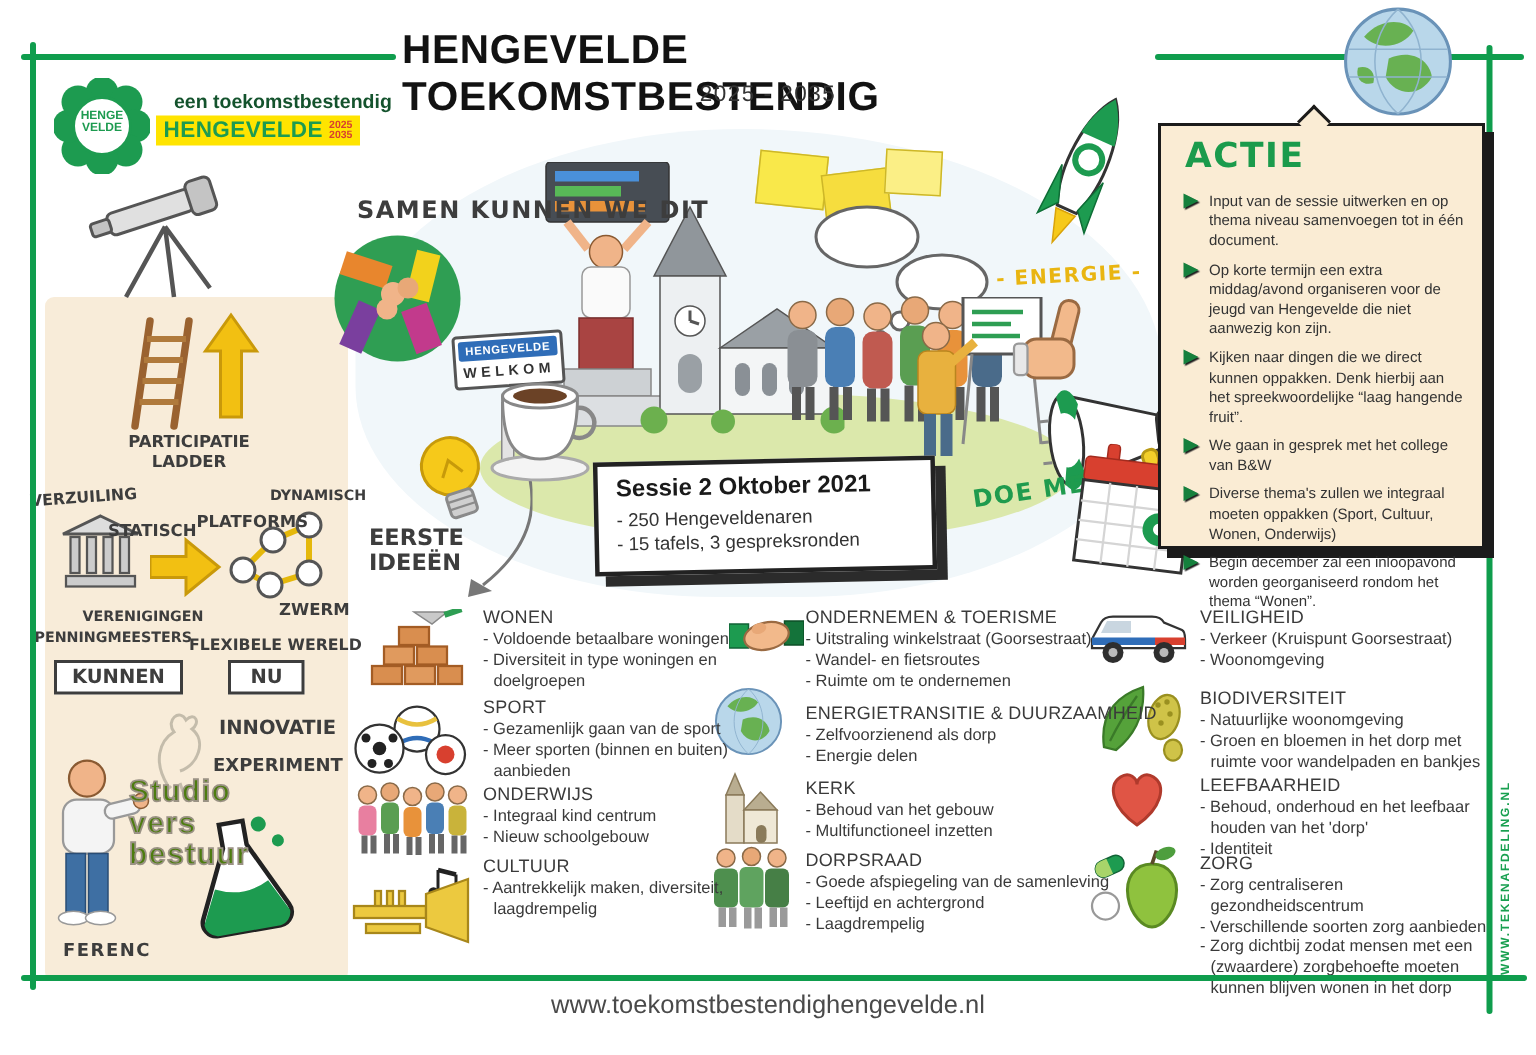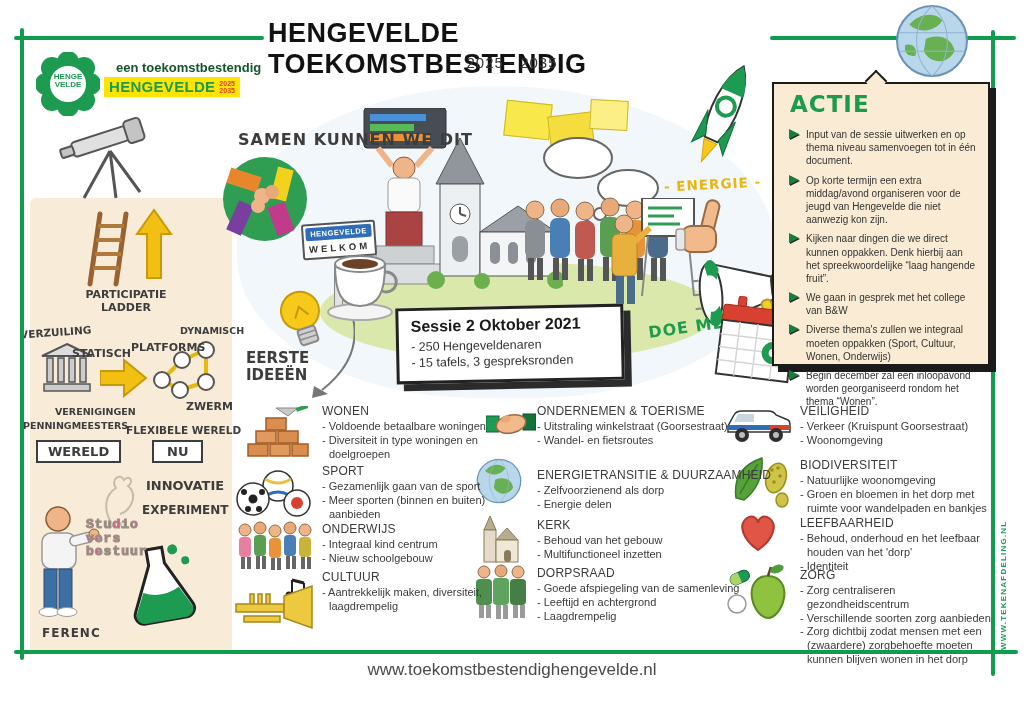--- a/index.html
+++ b/index.html
@@ -9,21 +9,21 @@
   .abs{position:absolute}
   .gline{position:absolute;background:#0f9d4d;border-radius:2px;z-index:4}
   .hw{font-family:"DejaVu Sans",sans-serif;font-weight:700;color:#3d3d3d}
   .title{font-weight:700;font-size:27px;letter-spacing:.5px;color:#121212;text-align:left}
   .subtitle{font-size:15px;letter-spacing:1px;color:#333;text-align:center}
   .panel{position:absolute;left:30px;top:198px;width:202px;height:456px;background:#f8ecd9;border-radius:6px;z-index:1}
   .sky{position:absolute;left:237px;top:86px;width:538px;height:312px;background:#f1f7fa;border-radius:48% 52% 45% 45%;z-index:0}
   .ground{position:absolute;left:320px;top:262px;width:396px;height:100px;background:#dbe8ab;border-radius:50%;z-index:1}
   .lbl{position:absolute;z-index:3;white-space:nowrap}
   .boxlbl{position:absolute;background:#fff;border:2px solid #3d3d3d;padding:2px 10px;font-size:13px;z-index:3}
-  .outline{font-family:Liberation Mono, monospace;font-weight:700;font-size:13px;line-height:1.05;letter-spacing:1px;color:#ec4899;-webkit-text-stroke:1.2px #9a9284}
+  .outline{font-family:Liberation Sans, sans-serif;font-weight:700;font-size:20px;line-height:1.05;letter-spacing:1px;color:#4d7c0f;-webkit-text-stroke:1.2px #9a9284}
   .sign{position:absolute;left:302px;top:222px;width:74px;background:#fff;border:2px solid #555;border-radius:3px;padding:2px;transform:rotate(-4deg);z-index:3;text-align:center}
   .sign-top{background:#2f6db8;color:#fff;font-size:7.5px;font-weight:700;letter-spacing:.5px;padding:2px 0;border-radius:2px}
   .sign-welkom{font-size:9.5px;font-weight:700;letter-spacing:3px;color:#333;padding:3px 0 1px}
   .sign-post{position:absolute;left:334px;top:268px;width:9px;height:42px;background:#e3e3e3;border:1.5px solid #888;z-index:2}
   .note{position:absolute;z-index:2;border:1px solid #cdb728}
   .session{position:absolute;left:396px;top:306px;width:228px;background:#fff;border:3px solid #222;box-shadow:7px 7px 0 #2b2b2b;padding:7px 12px 9px;transform:rotate(-1.2deg);z-index:5}
   .session h2{font-size:16px;font-weight:700;color:#1a1a1a;margin-bottom:3px}
   .session p{font-size:12.5px;line-height:1.3;color:#333}
   .actie{position:absolute;left:772px;top:82px;width:218px;height:284px;background:#faecd4;border:2.5px solid #1b1b1b;box-shadow:6px 6px 0 #1b1b1b;z-index:5}
   .actie-title{position:absolute;left:16px;top:7px;font-family:"DejaVu Sans",sans-serif;font-weight:700;font-size:23px;letter-spacing:1px;color:#1b9b4c}
@@ -168,21 +168,21 @@
 
   <div class="lbl hw" style="left:84px;top:288px;width:84px;font-size:11px;text-align:center;white-space:normal">PARTICIPATIE LADDER</div>
   <div class="lbl hw" style="left:20px;top:326px;font-size:10.5px;transform:rotate(-4deg)">VERZUILING</div>
   <div class="lbl hw" style="left:72px;top:347px;font-size:11px">STATISCH</div>
   <div class="lbl hw" style="left:131px;top:341px;font-size:11px">PLATFORMS</div>
   <div class="lbl hw" style="left:180px;top:325px;font-size:9.5px">DYNAMISCH</div>
   <div class="lbl hw" style="left:186px;top:400px;font-size:11px">ZWERM</div>
   <div class="lbl hw" style="left:55px;top:406px;font-size:9.5px">VERENIGINGEN</div>
   <div class="lbl hw" style="left:23px;top:420px;font-size:9.5px">PENNINGMEESTERS</div>
   <div class="lbl hw" style="left:126px;top:424px;font-size:10.5px">FLEXIBELE WERELD</div>
-  <div class="boxlbl hw" style="left:36px;top:440px">WERELD</div>
+  <div class="boxlbl hw" style="left:36px;top:440px">KUNNEN</div>
   <div class="boxlbl hw" style="left:152px;top:440px;padding:2px 13px">NU</div>
   <div class="lbl hw" style="left:146px;top:478px;font-size:13px">INNOVATIE</div>
   <div class="lbl hw" style="left:142px;top:503px;font-size:12px">EXPERIMENT</div>
   <div class="lbl outline" style="left:86px;top:518px;width:72px;white-space:normal;z-index:3">Studio vers bestuur</div>
   <div class="lbl hw" style="left:42px;top:626px;font-size:12px;letter-spacing:1px">FERENC</div>
 
   <div class="sky"></div>
   <div class="ground"></div>
 
   <div class="lbl hw" style="left:238px;top:130px;font-size:16px;letter-spacing:1px;z-index:3">SAMEN KUNNEN WE DIT</div>
@@ -531,20 +531,21 @@
   </section>
   <section class="theme" style="left:322px;top:570px;width:196px">
     <h3>CULTUUR</h3>
     <p class="ti">- Aantrekkelijk maken, diversiteit, laagdrempelig</p>
   </section>
 
   <section class="theme" style="left:537px;top:404px;width:240px">
     <h3>ONDERNEMEN &amp; TOERISME</h3>
     <p class="ti">- Uitstraling winkelstraat (Goorsestraat)</p>
     <p class="ti">- Wandel- en fietsroutes</p>
+    <p class="ti">- Ruimte om te ondernemen</p>
   </section>
   <section class="theme" style="left:537px;top:468px;width:240px">
     <h3>ENERGIETRANSITIE &amp; DUURZAAMHEID</h3>
     <p class="ti">- Zelfvoorzienend als dorp</p>
     <p class="ti">- Energie delen</p>
   </section>
   <section class="theme" style="left:537px;top:518px;width:240px">
     <h3>KERK</h3>
     <p class="ti">- Behoud van het gebouw</p>
     <p class="ti">- Multifunctioneel inzetten</p>

